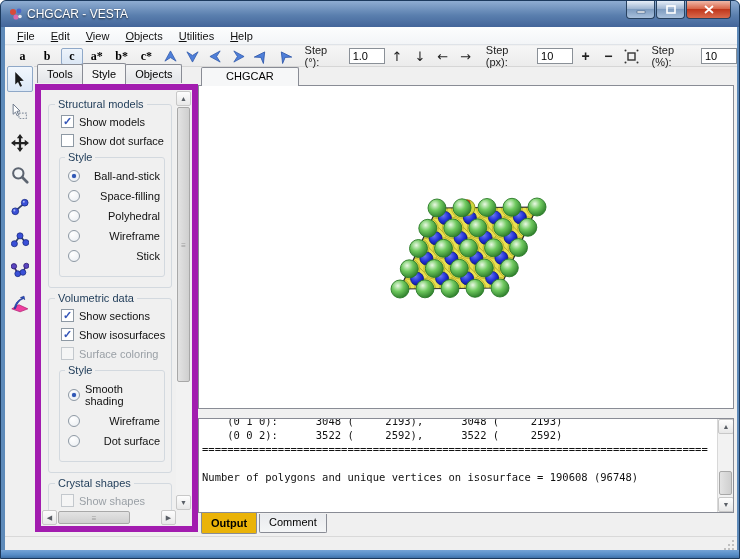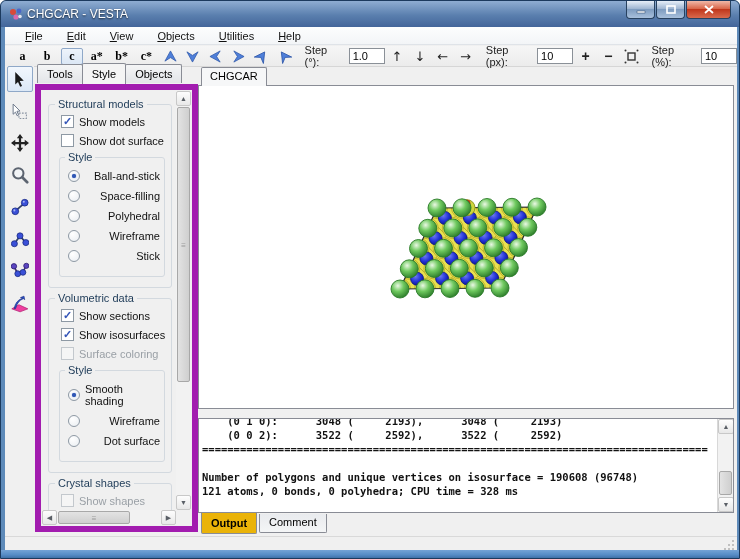--- a/index.html
+++ b/index.html
@@ -22,21 +22,21 @@
     background:linear-gradient(180deg,#f0b8a8 0%,#d9674a 45%,#c0371c 50%,#d96a4d 100%); }
   .bottom-frame { position:absolute; left:0; right:0; bottom:0; height:8px;
     background:linear-gradient(180deg,#74a3d6 0%,#558cc6 60%,#3f71a8 100%); }
   
   .client { position:absolute; left:4px; top:26px; width:732px; height:525px; background:#f0f0f0; }
   
   .menubar { position:absolute; left:0; top:0; width:732px; height:18px;
     background:linear-gradient(180deg,#fcfdfe,#f3f5f7); border-bottom:1px solid #dfe3e8;
     display:flex; align-items:center; padding-left:4px; }
   .menu-item { padding:1px 8px; font-size:11px; color:#111; }
-  .menu-label { display:inline-block;margin-left:8px; }
+  .menu-label { display:inline-block; }
   .menu-label::first-letter { text-decoration:underline; }
   
   .toolbar { position:absolute; left:0; top:19px; width:732px; height:21px;
     background:linear-gradient(180deg,#f6f6f6,#ececec); border-bottom:1px solid #d6d6d6;
     display:flex; align-items:center; padding-left:6px; gap:2px; font-size:11px; }
   .axis-btn { width:23px; height:17px; border:1px solid transparent; background:transparent;
     font-family:"Liberation Serif",serif; font-weight:bold; font-size:12px; text-align:center;
     line-height:15px; border-radius:2px; }
   .axis-btn.pressed { border:1px solid #8fa8c8; background:linear-gradient(#eef4fb,#dbe7f5); }
   .tbtn { width:21px; height:17px; display:flex; align-items:center; justify-content:center; }
@@ -87,30 +87,30 @@
   .vscroll { position:absolute; right:1px; top:1px; width:15px; bottom:16px; background:#f2f2f2; }
   .hscroll { position:absolute; left:1px; bottom:1px; height:15px; right:16px; background:#f2f2f2; }
   .sb-btn { position:absolute; width:15px; height:15px; display:flex; align-items:center;
     justify-content:center; font-size:7px; color:#5a5f66; background:linear-gradient(#fdfdfd,#e8e8e8);
     border:1px solid #c8c8c8; border-radius:2px; }
   .sb-thumb { position:absolute; background:linear-gradient(90deg,#e3e3e3,#cfcfcf);
     border:1px solid #a8a8a8; border-radius:2px; }
   .hthumb { background:linear-gradient(180deg,#e3e3e3,#cfcfcf); }
   .grip { position:absolute; left:50%; top:50%; transform:translate(-50%,-50%); color:#9a9a9a; font-size:8px; letter-spacing:0; }
   
-  .maintab { position:absolute; left:196px; top:40px; height:19px; padding:2px 8px;
+  .maintab { position:absolute; left:196px; top:40px; height:19px; padding:2px 24px;
     font-size:11px; border:1px solid #898c95; border-bottom:none; background:#f6f7f8;
     border-radius:2px 2px 0 0; z-index:2; }
   .canvas { position:absolute; left:193px; top:58px; width:536px; height:324px;
     background:#fff; border:1px solid #898c95; }
   .canvas svg { position:absolute; left:0; top:0; }
   .outputbox { position:absolute; left:193px; top:391px; width:536px; height:95px;
     background:#fff; border:1px solid #898c95; overflow:hidden; }
   .outtext { position:absolute; left:3px; top:-5px; right:18px;
-    font-family:"DejaVu Sans Mono",monospace; font-size:10.5px; line-height:14px; color:#111;font-weight:bold; }
+    font-family:"DejaVu Sans Mono",monospace; font-size:10.5px; line-height:14px; color:#111; }
   .out-line { white-space:pre; min-height:14px; }
   .out-vscroll { position:absolute; right:0; top:0; bottom:0; width:16px; background:#f2f2f2; border-left:1px solid #d8d8d8; }
   .bottomtabs { position:absolute; left:196px; top:487px; height:20px; display:flex; }
   .btab { font-size:11px; padding:2px 9px; border:1px solid #898c95; border-top:none;
     background:linear-gradient(#e9ebee,#f4f5f6); border-radius:0 0 2px 2px; margin-right:2px; height:19px; }
   .btab.active { background:#eab308; height:21px; margin-top:-1px; padding-top:4px; z-index:2;font-weight:bold; }
   
   .statusbar { position:absolute; left:0; bottom:0; width:732px; height:16px; background:#f0f0f0;
     border-top:1px solid #d9d9d9; }
   .resize-grip { position:absolute; right:2px; bottom:2px; }
@@ -492,21 +492,20 @@
         </svg>
     </div>
 
     <div class="outputbox">
       <div class="outtext">
         <div class="out-line">    (0 1 0):      3048 (     2193),      3048 (     2193)</div>
         <div class="out-line">    (0 0 2):      3522 (     2592),      3522 (     2592)</div>
         <div class="out-line">================================================================================</div>
         <div class="out-line"></div>
         <div class="out-line">Number of polygons and unique vertices on isosurface = 190608 (96748)</div>
-        <div class="out-line">121 atoms, 0 bonds, 0 polyhedra; CPU time = 328 ms</div>
       </div>
       <div class="out-vscroll">
         <div class="sb-btn" style="top:0; width:16px">▲</div>
         <div class="sb-thumb" style="left:1px; right:1px; bottom:17px; height:24px"></div>
         <div class="sb-btn" style="bottom:0; width:16px">▼</div>
       </div>
     </div>
 
     <div class="bottomtabs">
       <div class="btab active">Output</div>

